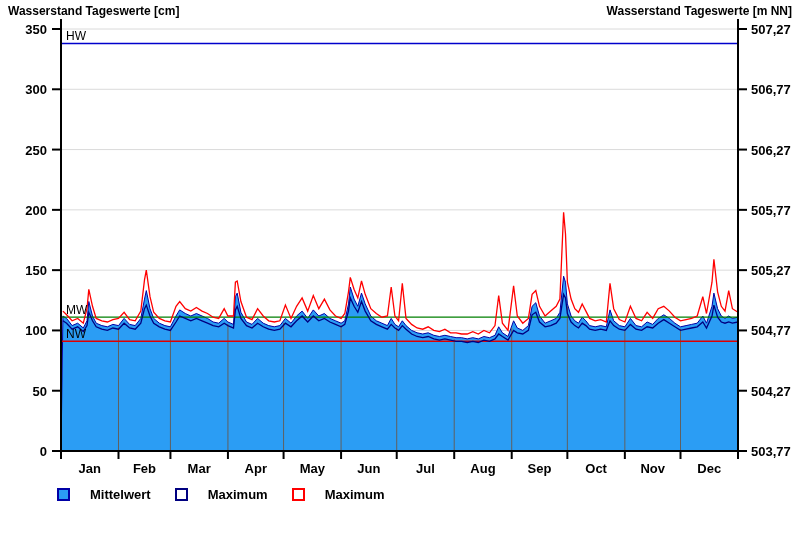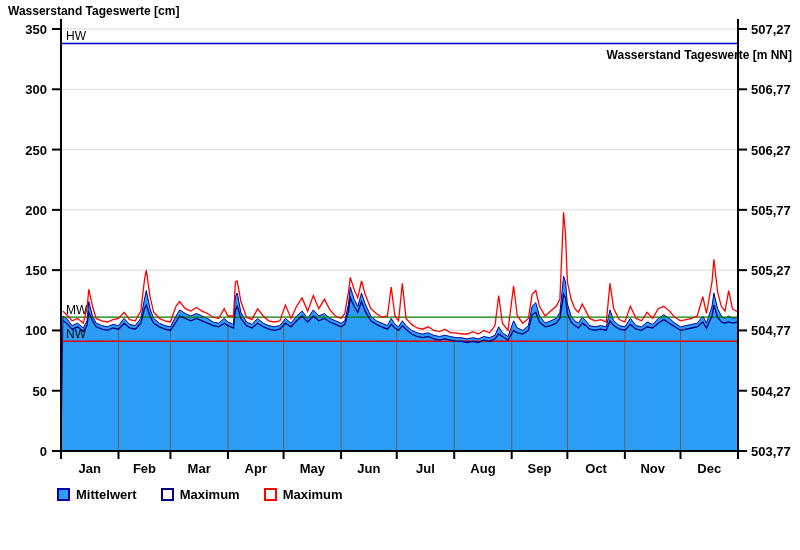--- a/index.html
+++ b/index.html
@@ -1,22 +1,22 @@
 <!DOCTYPE html>
 <html><head>
 <meta charset="utf-8">
 <style>
   html,body{margin:0;padding:0;background:#fff;}
   body{width:800px;height:550px;position:relative;font-family:"Liberation Sans",sans-serif;overflow:hidden;}
   .title{position:absolute;top:4px;font-size:12px;font-weight:bold;color:#000;white-space:nowrap;}
   .title-left{left:8px;}
-  .title-right{right:8px;text-align:right;margin-top:44px;}
+  .title-right{right:8px;text-align:right;}
   #plot{position:absolute;left:0;top:0;}
   .legend{position:absolute;left:57px;top:487px;display:flex;align-items:center;gap:24px;}
-  .legend-item{display:flex;align-items:center;gap:6px;}
+  .legend-item{display:flex;align-items:center;gap:20px;}
   .legend-swatch{width:13px;height:13px;box-sizing:border-box;display:inline-block;background:#fff;}
   .legend-label{font-size:13px;font-weight:bold;color:#000;white-space:nowrap;}
 </style>
 </head>
 <body>
 
 <div class="title title-left">Wasserstand Tageswerte [cm]</div>
 <div class="title title-right">Wasserstand Tageswerte [m NN]</div>
 
 <svg id="plot" width="800" height="550">

